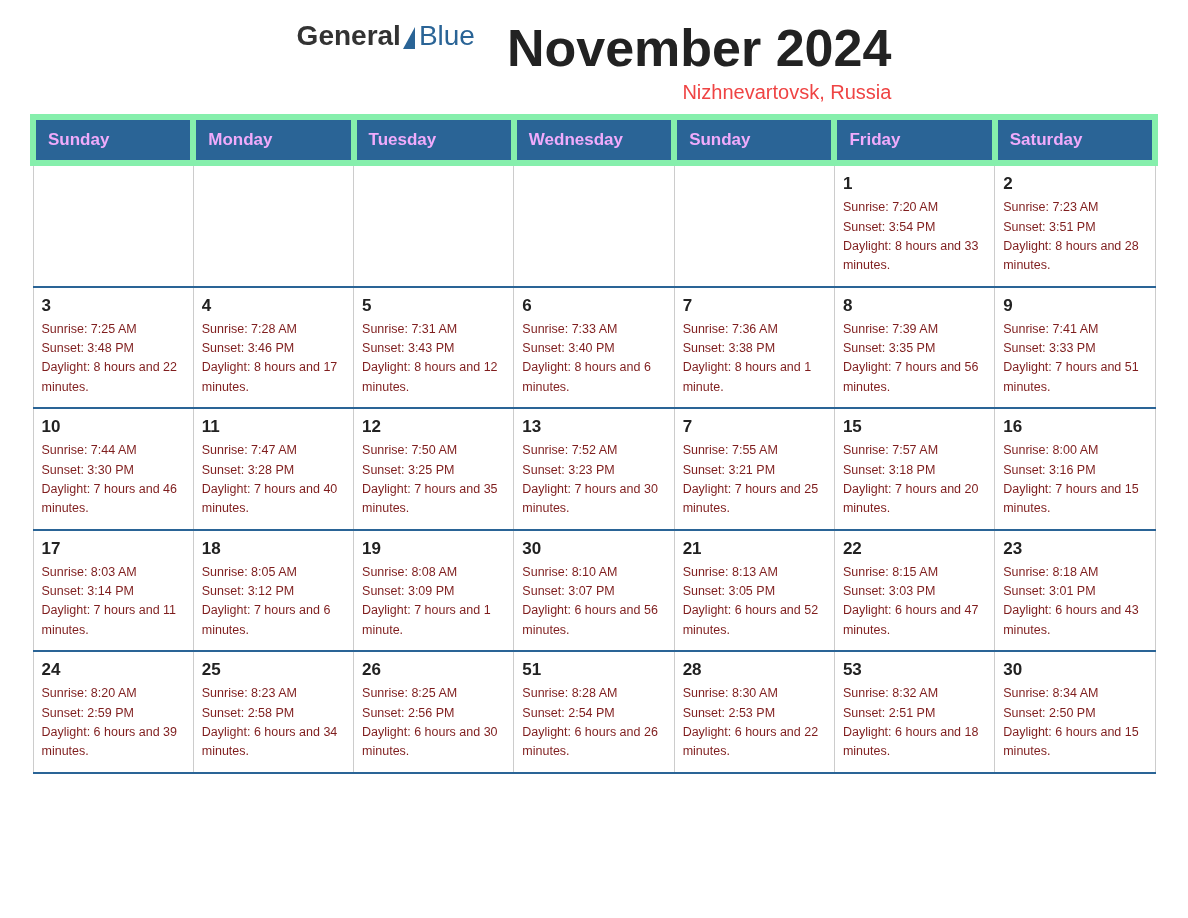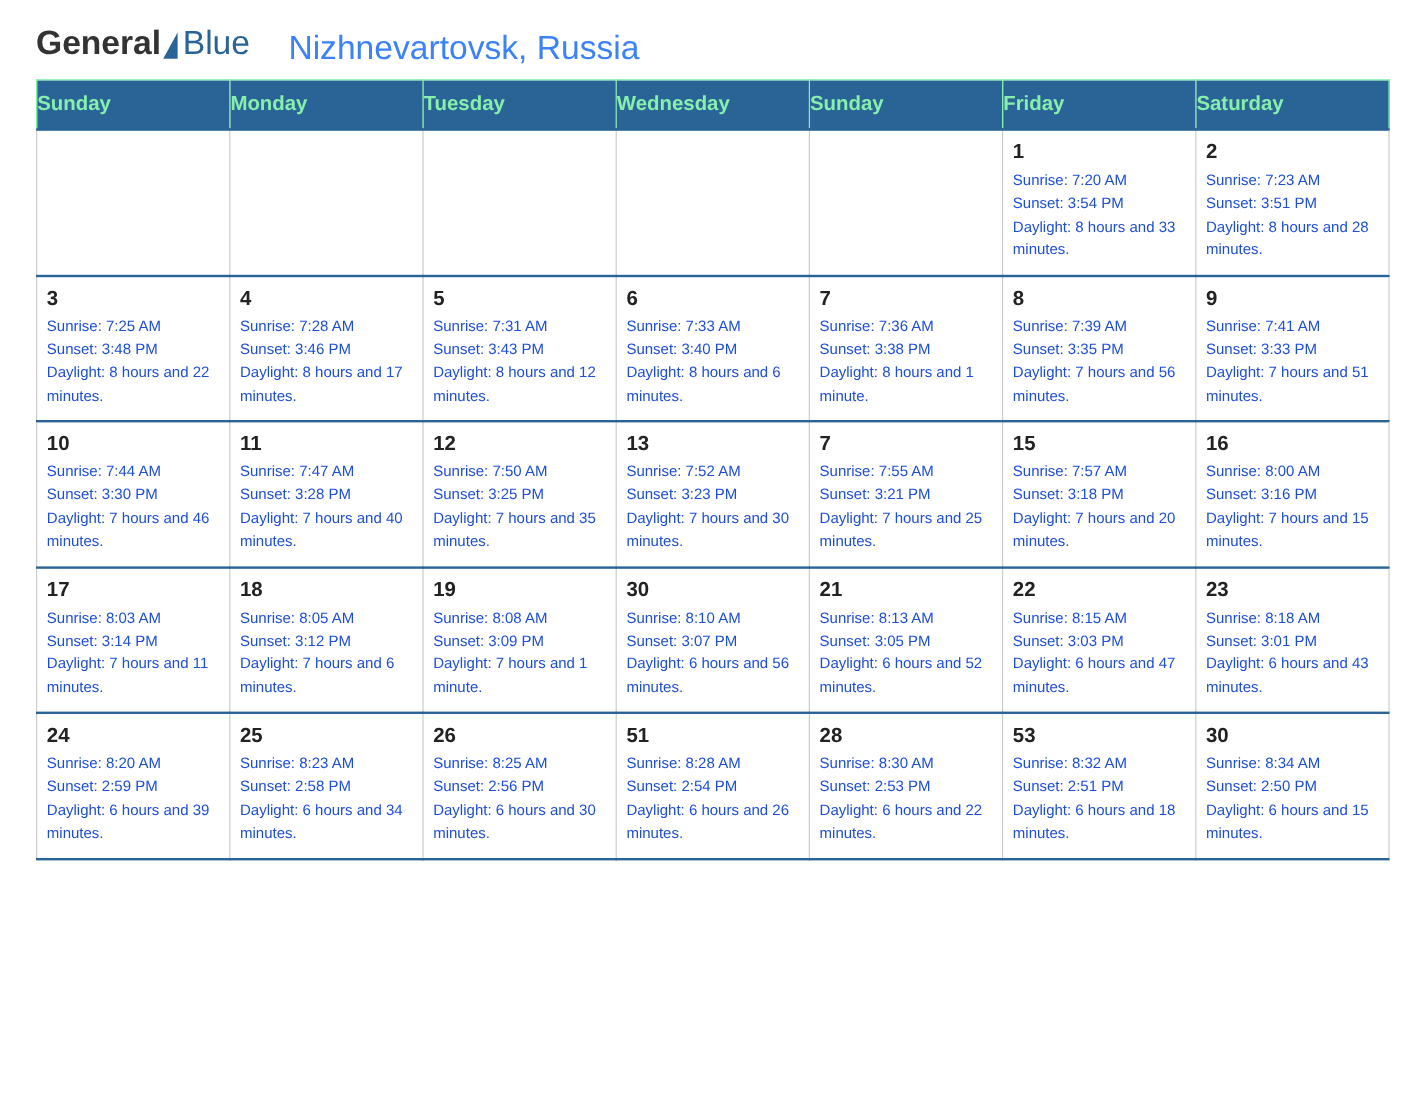--- a/index.html
+++ b/index.html
@@ -5,21 +5,21 @@
     * { box-sizing: border-box; margin: 0; padding: 0; }
     body {
       font-family: Arial, sans-serif;
       background: #fff;
       padding: 20px 30px;
       width: 1188px;
       min-height: 918px;
     }
     .header {
       display: flex;
-      justify-content: flex-start;
+      justify-content: center;
       align-items: flex-start;
       margin-bottom: 10px;
       gap: 32px;
     }
     .logo {
       display: flex;
       flex-direction: column;
       align-items: flex-start;
     }
     .logo-top {
@@ -49,39 +49,39 @@
     .title-section {
       text-align: right;
     }
     .month-title {
       font-size: 52px;
       font-weight: bold;
       color: #222;
       line-height: 1.1;
     }
     .location-title {
-      font-size: 28px;
-      color: #3b82f6;
+      font-size: 20px;
+      color: #ef4444;
       margin-top: 4px;
     }
     .calendar {
       width: 100%;
       border-collapse: collapse;
       margin-top: 10px;
     }
     .calendar thead tr {
       background-color: #2a6496;
     }
     .calendar thead th {
-      color: #86efac;
+      color: #f0abfc;
       font-size: 17px;
       font-weight: bold;
-      padding: 10px 0;
+      padding: 10px 12px;
       text-align: left;
-      border: 1px solid #86efac;
+      border: 6px solid #86efac;
     }
     .calendar tbody tr {
       border-bottom: 2px solid #2a6496;
     }
     .calendar tbody td {
       vertical-align: top;
       padding: 8px 8px 10px 8px;
       border: 1px solid #ccc;
       border-top: none;
       border-bottom: none;
@@ -96,39 +96,40 @@
       border-top: 2px solid #2a6496;
     }
     .day-number {
       font-size: 17px;
       font-weight: bold;
       color: #222;
       margin-bottom: 4px;
     }
     .day-info {
       font-size: 12.5px;
-      color: #1d4ed8;
+      color: #7f1d1d;
       line-height: 1.55;
     }
     .empty-cell {
       background: #f5f5f5;
     }
   </style>
 </head>
 <body>
 
 <div class="header">
   <div class="logo">
     <div class="logo-top">
       <span class="logo-text-general">General</span>
       <div class="logo-triangle"></div>
       <span class="logo-text-blue">Blue</span>
     </div>
   </div>
   <div class="title-section">
+    <div class="month-title">November 2024</div>
     <div class="location-title">Nizhnevartovsk, Russia</div>
   </div>
 </div>
 
 <table class="calendar">
   <thead>
     <tr>
     <th>Sunday</th>
         <th>Monday</th>
         <th>Tuesday</th>

